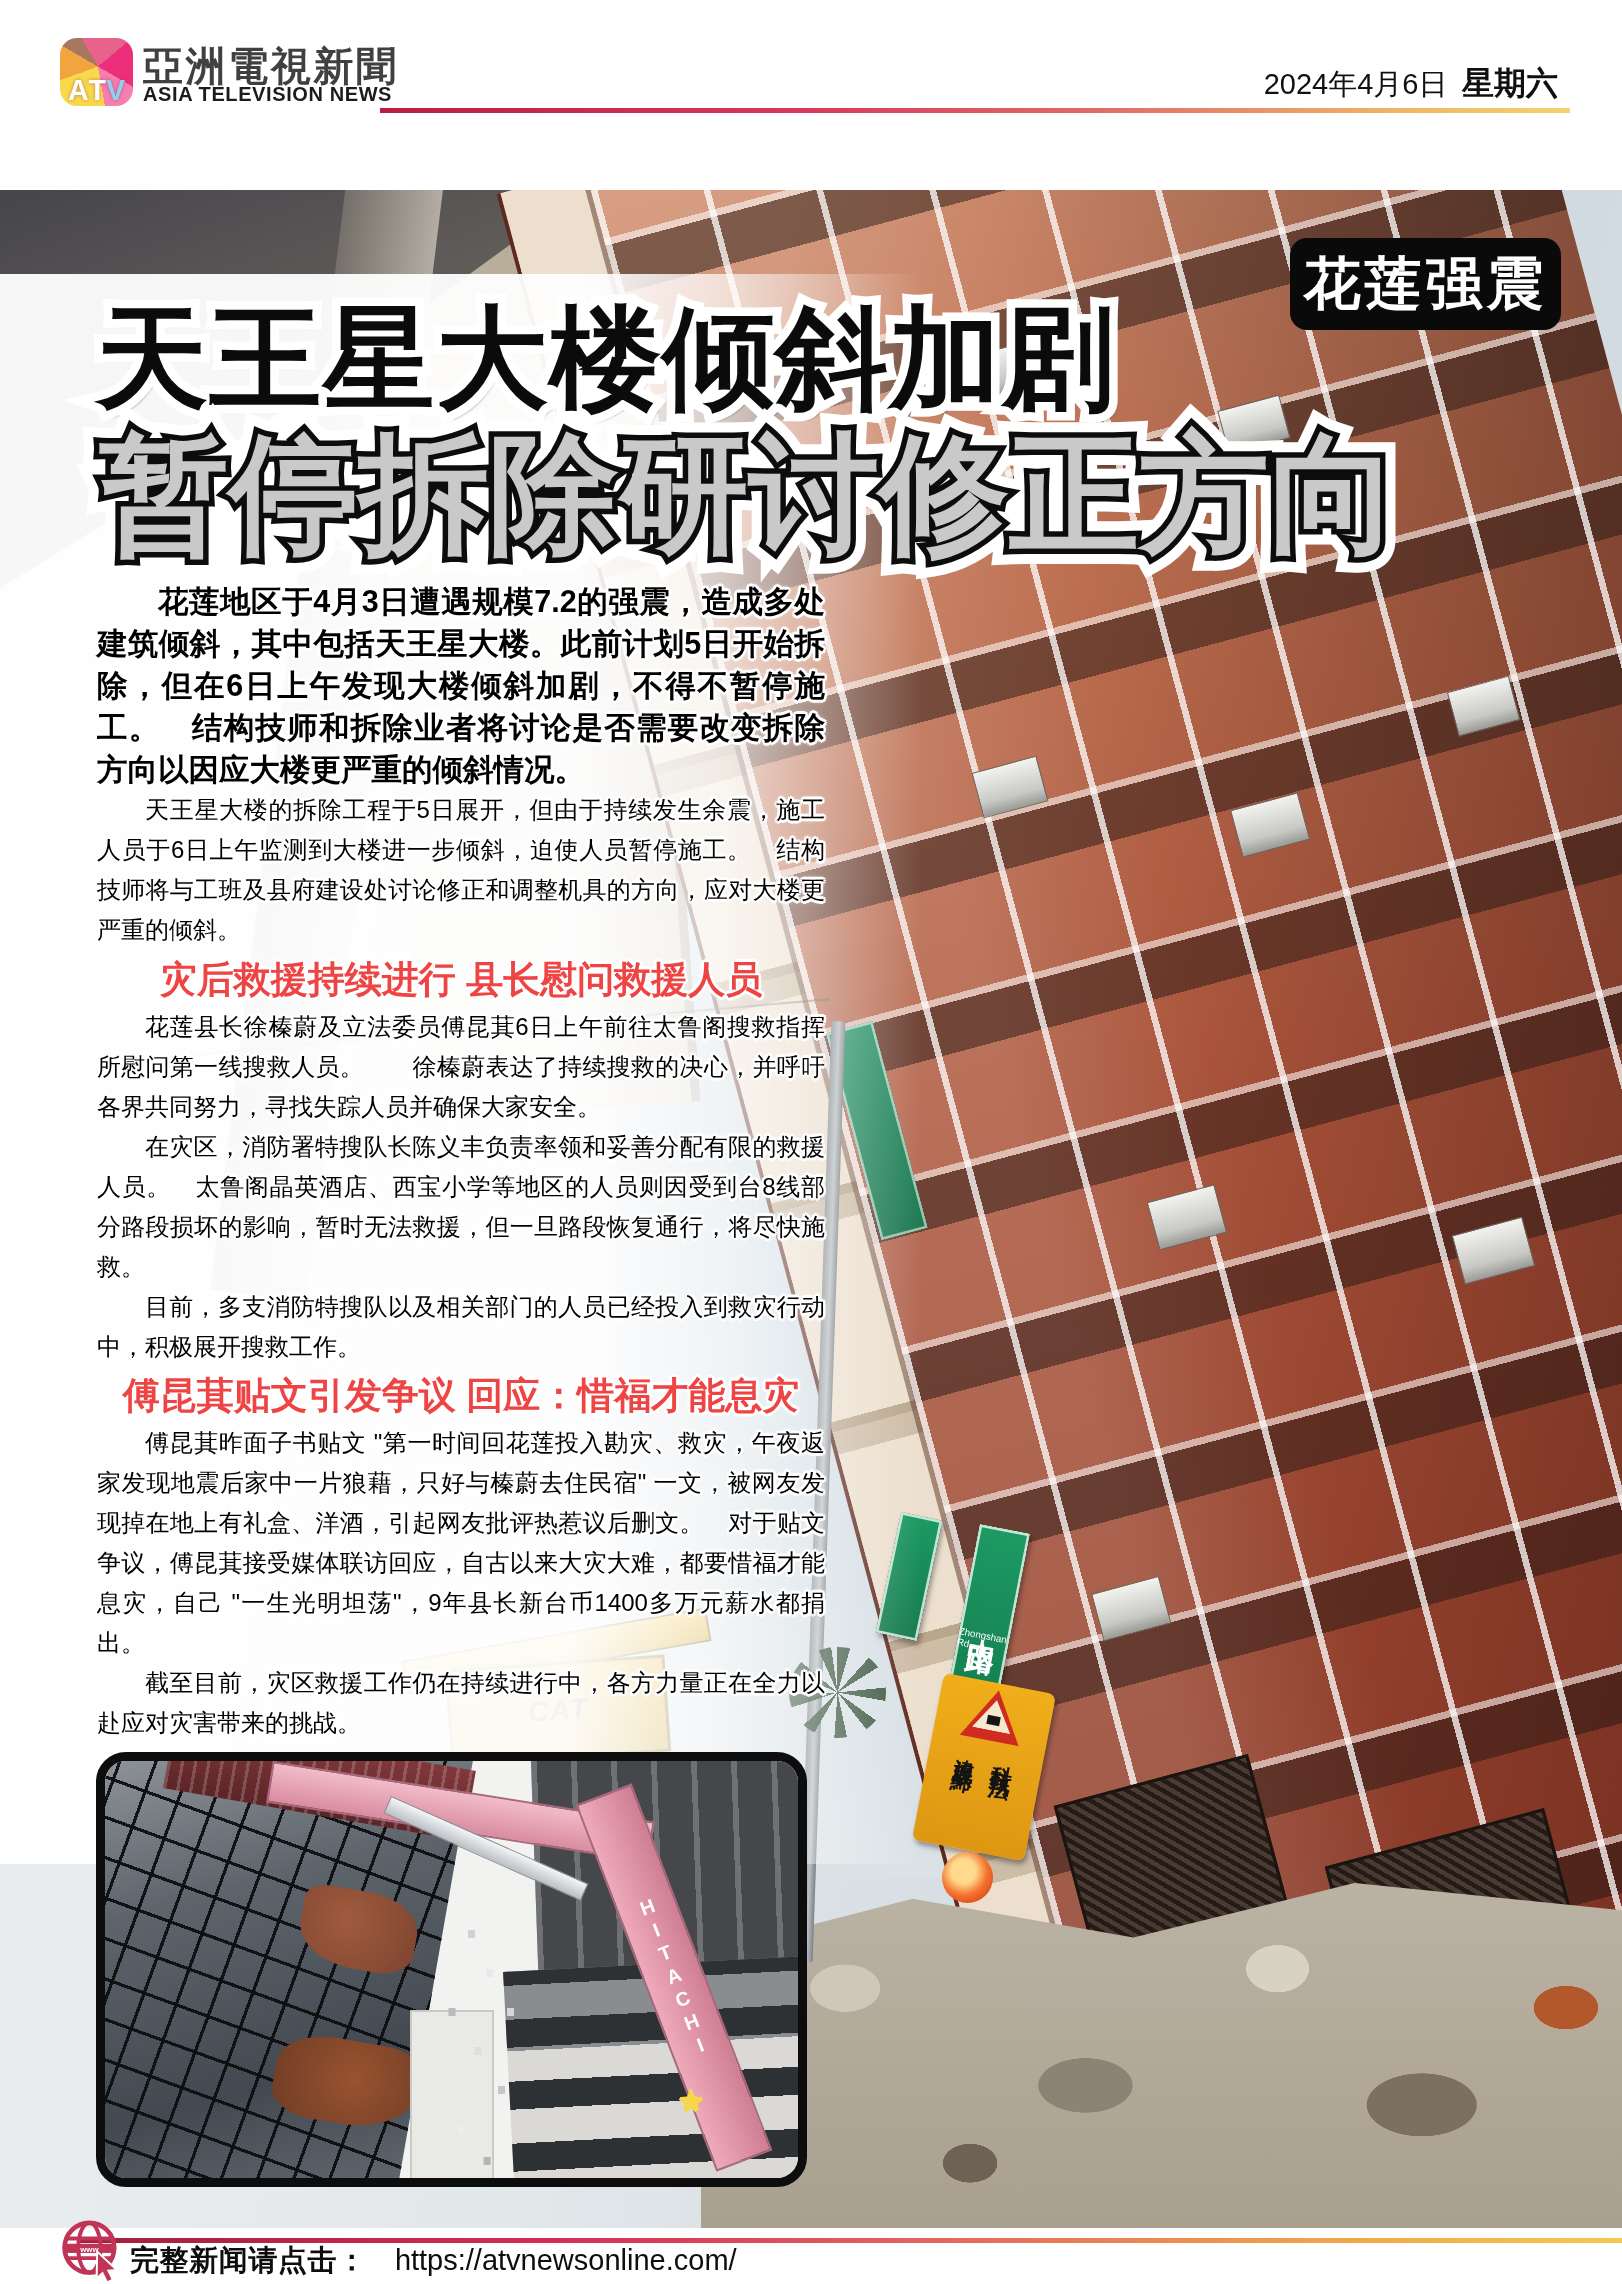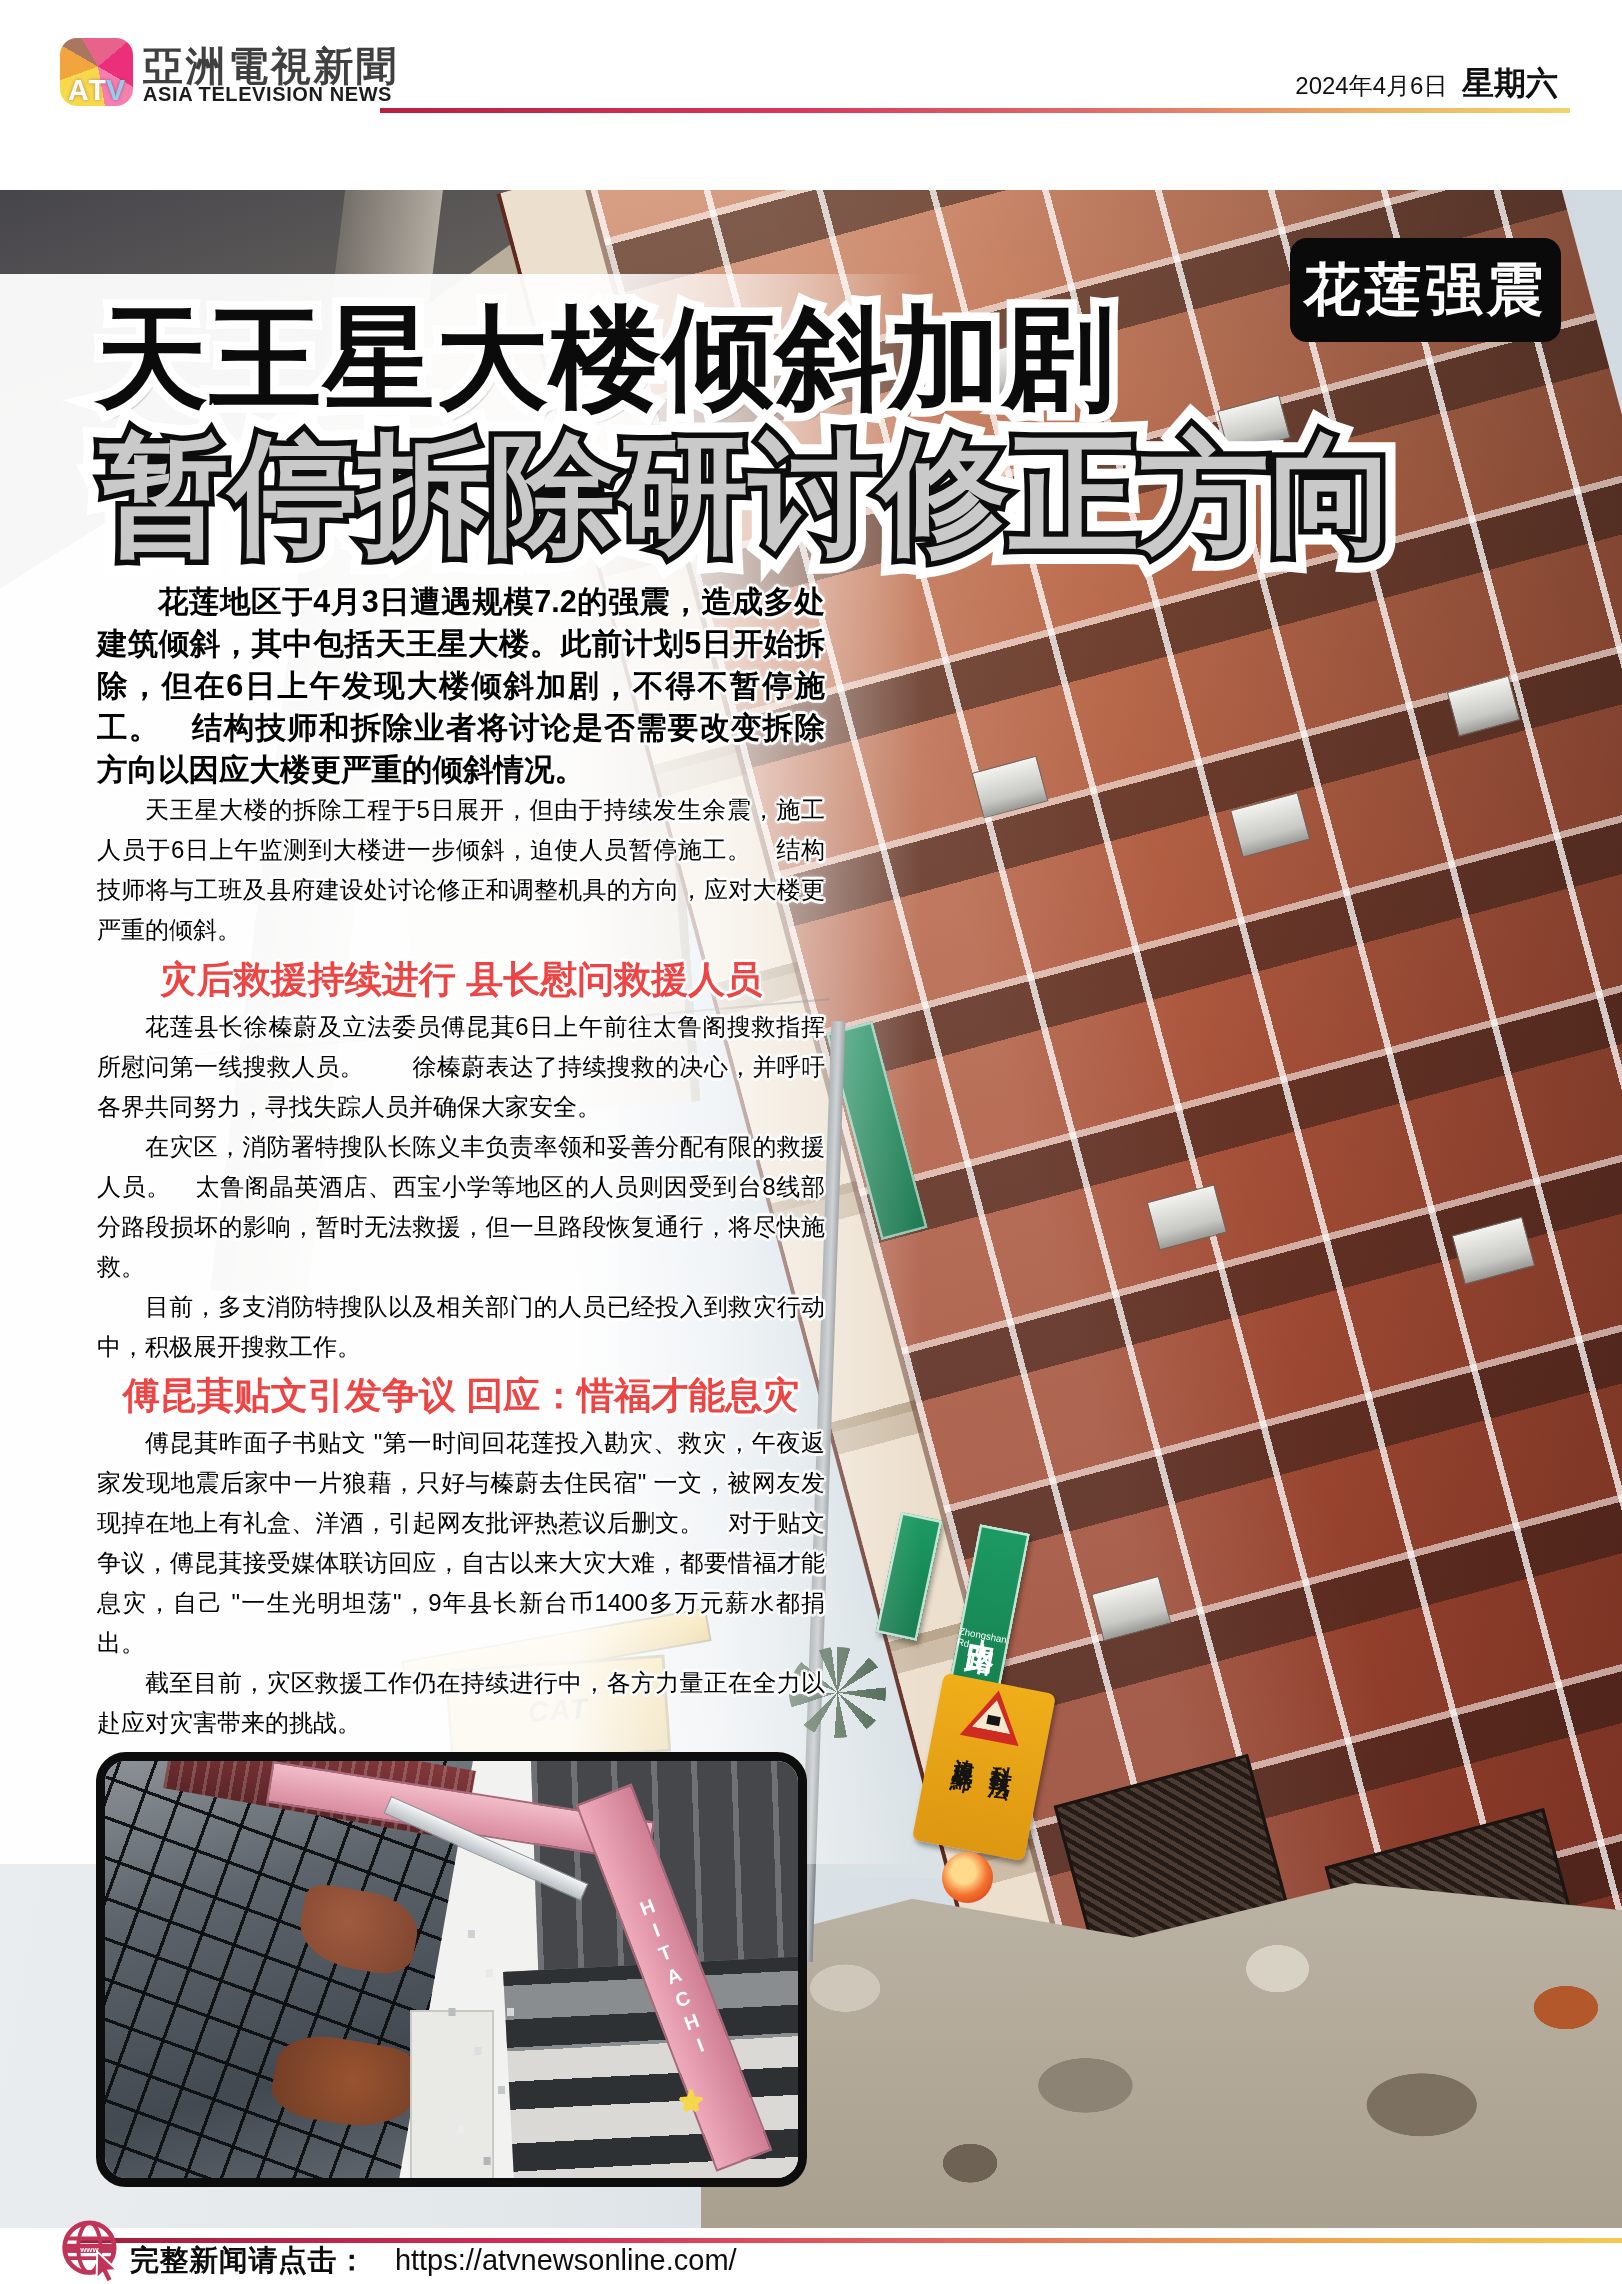--- a/index.html
+++ b/index.html
@@ -15,21 +15,21 @@
   .logo .ltr{font-weight:bold;font-size:28.6px;line-height:32px;color:#fff;
         text-shadow:0 0 3.9px rgba(120,40,80,.5);}
   .logo .ltr.v{color:#8fd0ef;}
   .brand-cn{position:absolute;left:143px;top:39px;font-size:40px;font-weight:bold;color:#404040;
         letter-spacing:2.6px;white-space:nowrap;}
   .brand-en{position:absolute;left:143px;top:83px;font-size:20px;font-weight:bold;color:#1c1c1c;
         letter-spacing:0.6px;white-space:nowrap;}
   .brand-line{position:absolute;left:380px;top:108px;width:1190px;height:4.5px;
         background:linear-gradient(90deg,#b81f3e,#d8385a 35%,#e06a69 60%,#eeb465 85%,#f2d36e 100%);}
   .dateline{position:absolute;top:62px;right:65px;white-space:nowrap;color:#101010;}
-  .dateline .d{font-size:24px;}
+  .dateline .d{font-size:29px;}
   .dateline .w{font-size:32px;font-weight:bold;margin-left:11.7px;}
   
   .photo{position:absolute;left:0;top:190px;width:1623px;height:2038px;overflow:hidden;
          background:linear-gradient(100deg,#eef0f1 0%,#e2e7ea 45%,#cfd9e0 75%,#d8dfe4 100%);}
   .ly{position:absolute;}
   .wedge-a{left:0;top:0;width:636px;height:415px;z-index:2;
         background:linear-gradient(160deg,#46454b 0%,#6b6660 55%,#948d84 100%);
         clip-path:polygon(0 0,92% 0,40% 58%,0 96%);}
   .beam-b{left:279px;top:-26px;width:97px;height:1136px;z-index:2;transform:rotate(7deg);
         background:linear-gradient(90deg,#7a746d,#a59e94 60%,#c3bcb1);opacity:.85;}
@@ -94,21 +94,21 @@
   .cat-body{left:448px;top:1472px;width:214px;height:91px;z-index:9;transform:rotate(-4deg);
         background:linear-gradient(180deg,#e7b322,#c7930f);border:3.2px solid #6b5408;
         display:flex;align-items:center;justify-content:center;}
   .cat-body span{font-size:28.6px;font-weight:bold;font-style:italic;color:#2c2309;letter-spacing:1.3px;}
   .cat-boom{left:402px;top:1444px;width:305px;height:30px;z-index:8;transform:rotate(-10deg);
         background:linear-gradient(180deg,#f0c23a,#cf9c14);border:2.6px solid #6b5408;}
   .text-wash{left:0;top:84px;width:922px;height:1590px;z-index:10;
         background:linear-gradient(90deg,rgba(255,255,255,.95) 0 62%,rgba(255,255,255,.70) 78%,
           rgba(255,255,255,0) 100%);}
   
-  .badge{position:absolute;left:1290px;top:238px;width:271px;height:104px;z-index:35;
+  .badge{position:absolute;left:1290px;top:238px;width:271px;height:92px;z-index:35;
         background:#0a0a0a;border-radius:17px;display:flex;align-items:center;justify-content:center;}
   .badge span{color:#fff;font-size:57px;font-weight:bold;letter-spacing:3.9px;}
   
   .hl{position:absolute;z-index:30;font-weight:900;white-space:nowrap;}
   .hl .fill{position:relative;z-index:3;}
   .hl::before,.hl::after{content:attr(data-text);position:absolute;left:0;top:0;white-space:nowrap;}
   .hl1{left:96px;top:284px;font-size:112px;letter-spacing:1.3px;}
   .hl1::before{z-index:1;-webkit-text-stroke:17px #fff;color:#fff;
         text-shadow:5.8px 7.1px 1.9px rgba(0,0,0,.32);}
   .hl1::after{content:none;}

